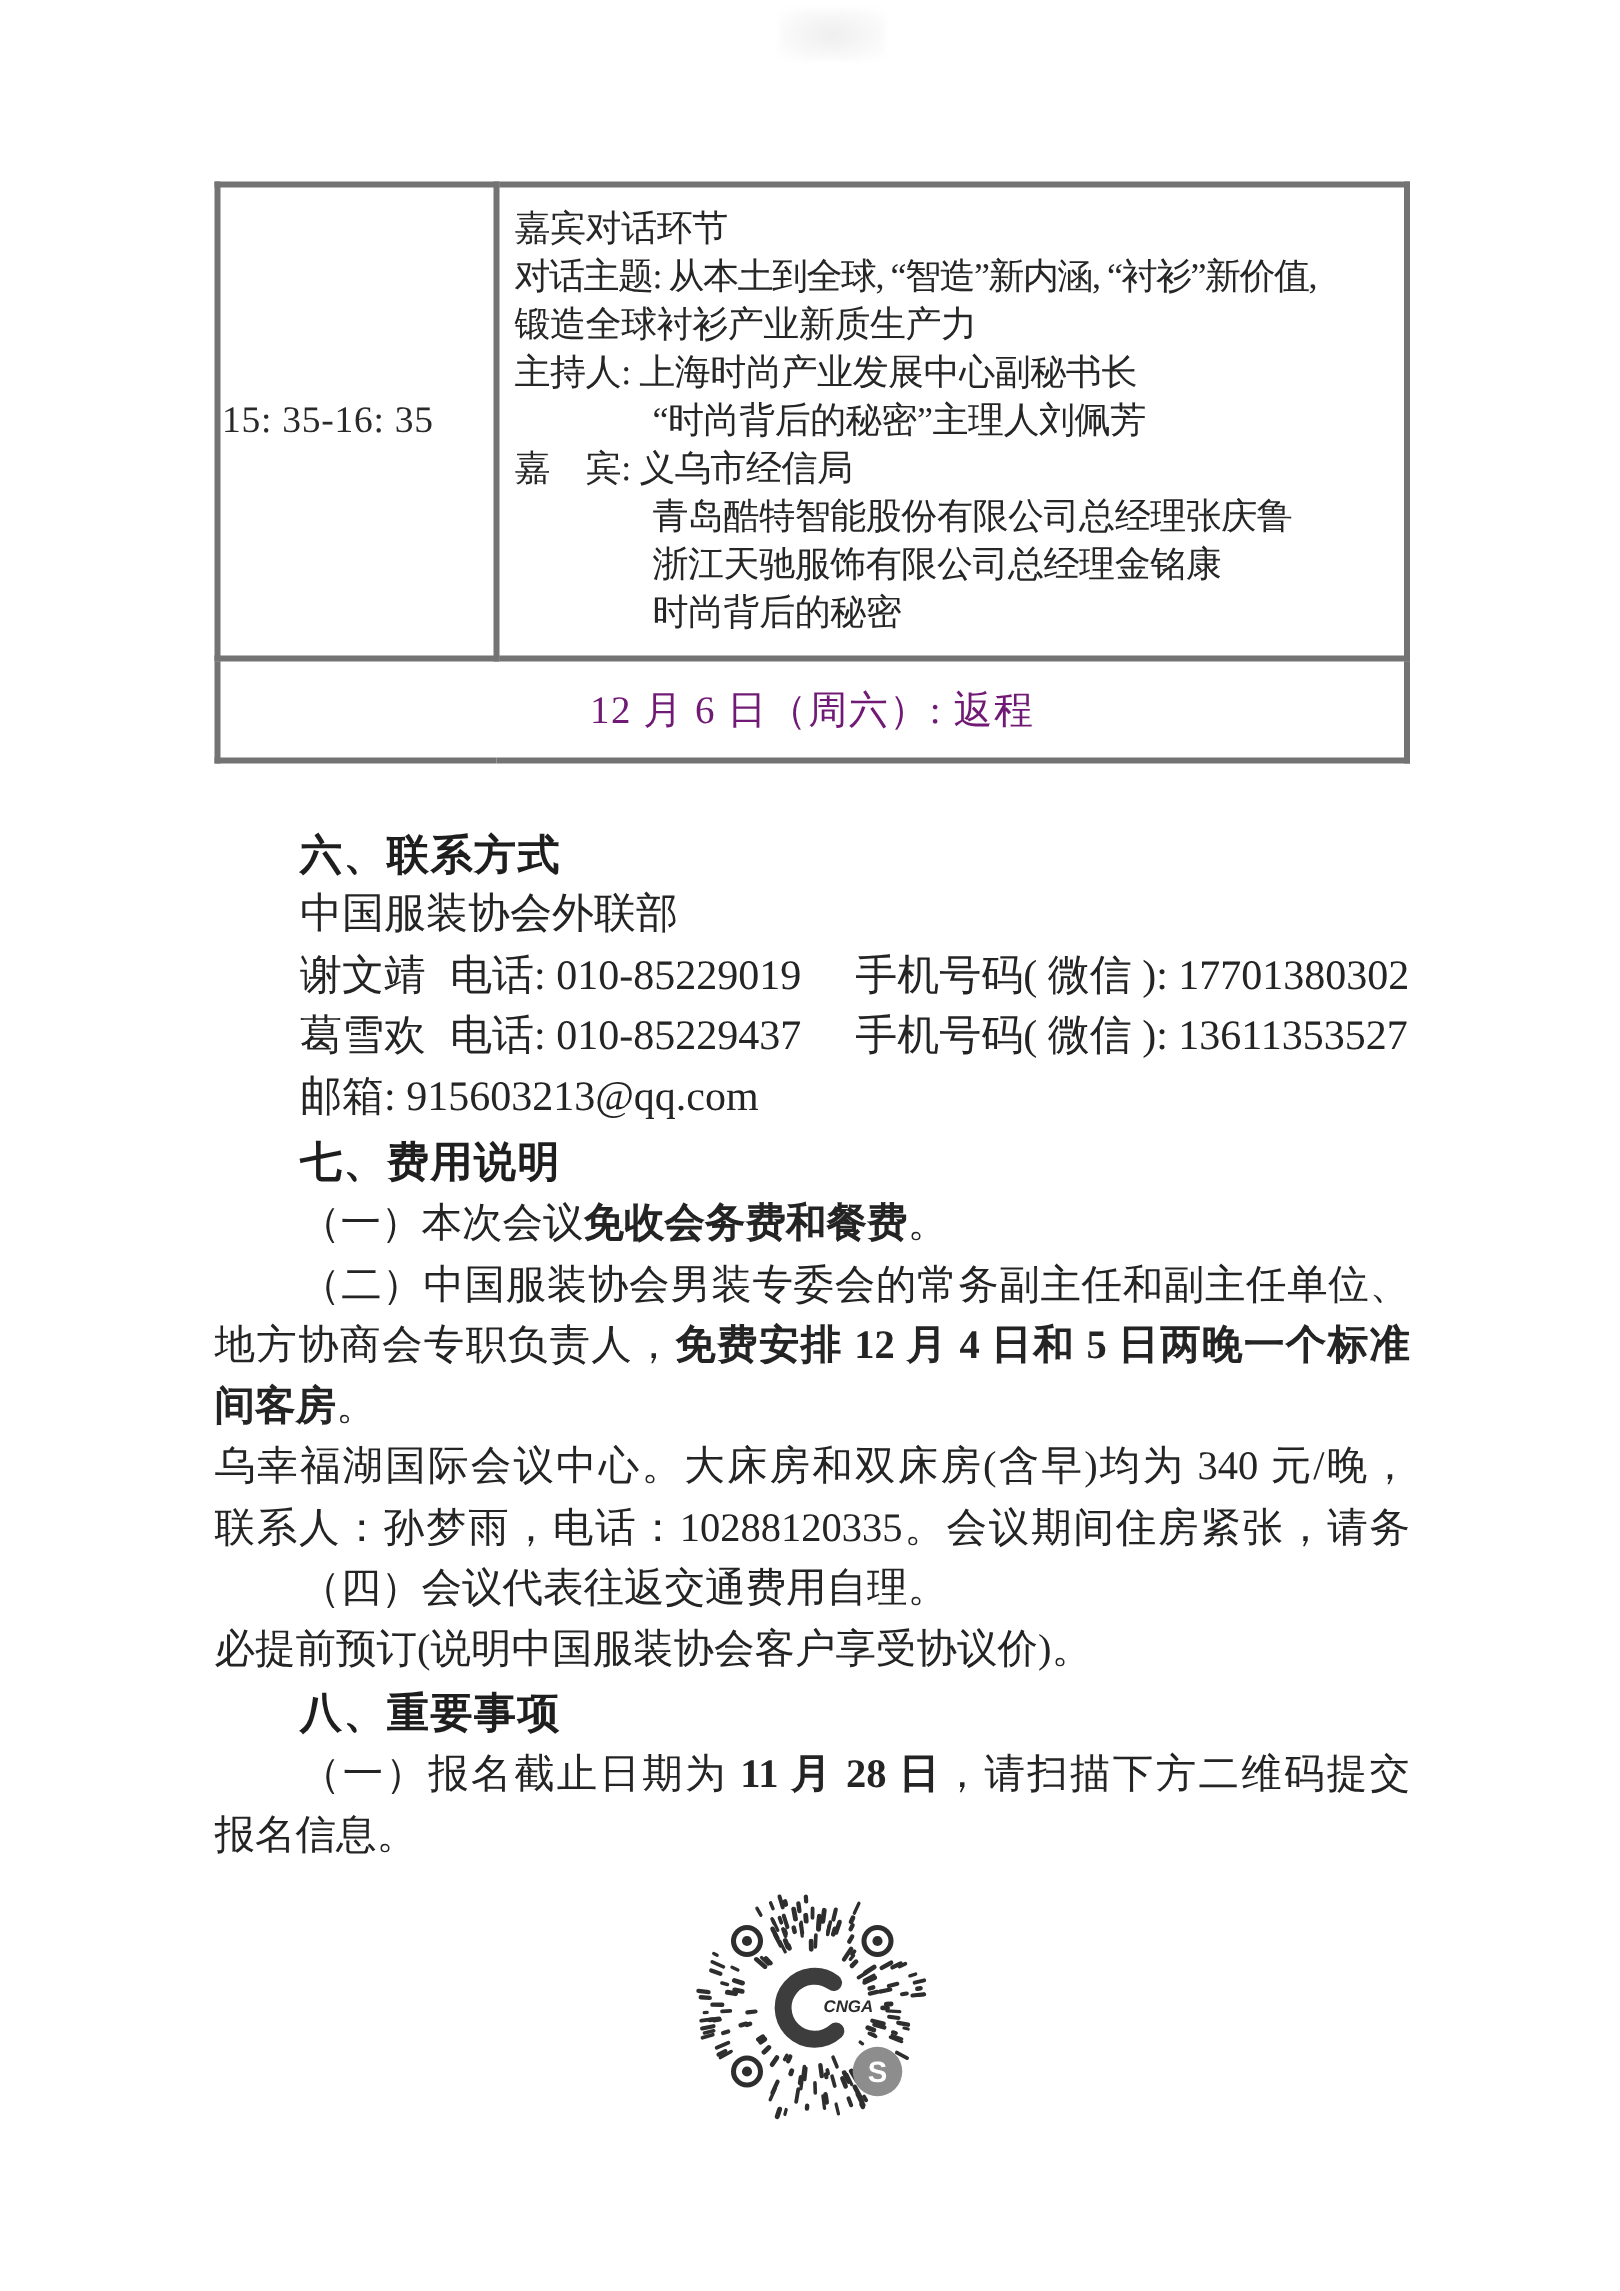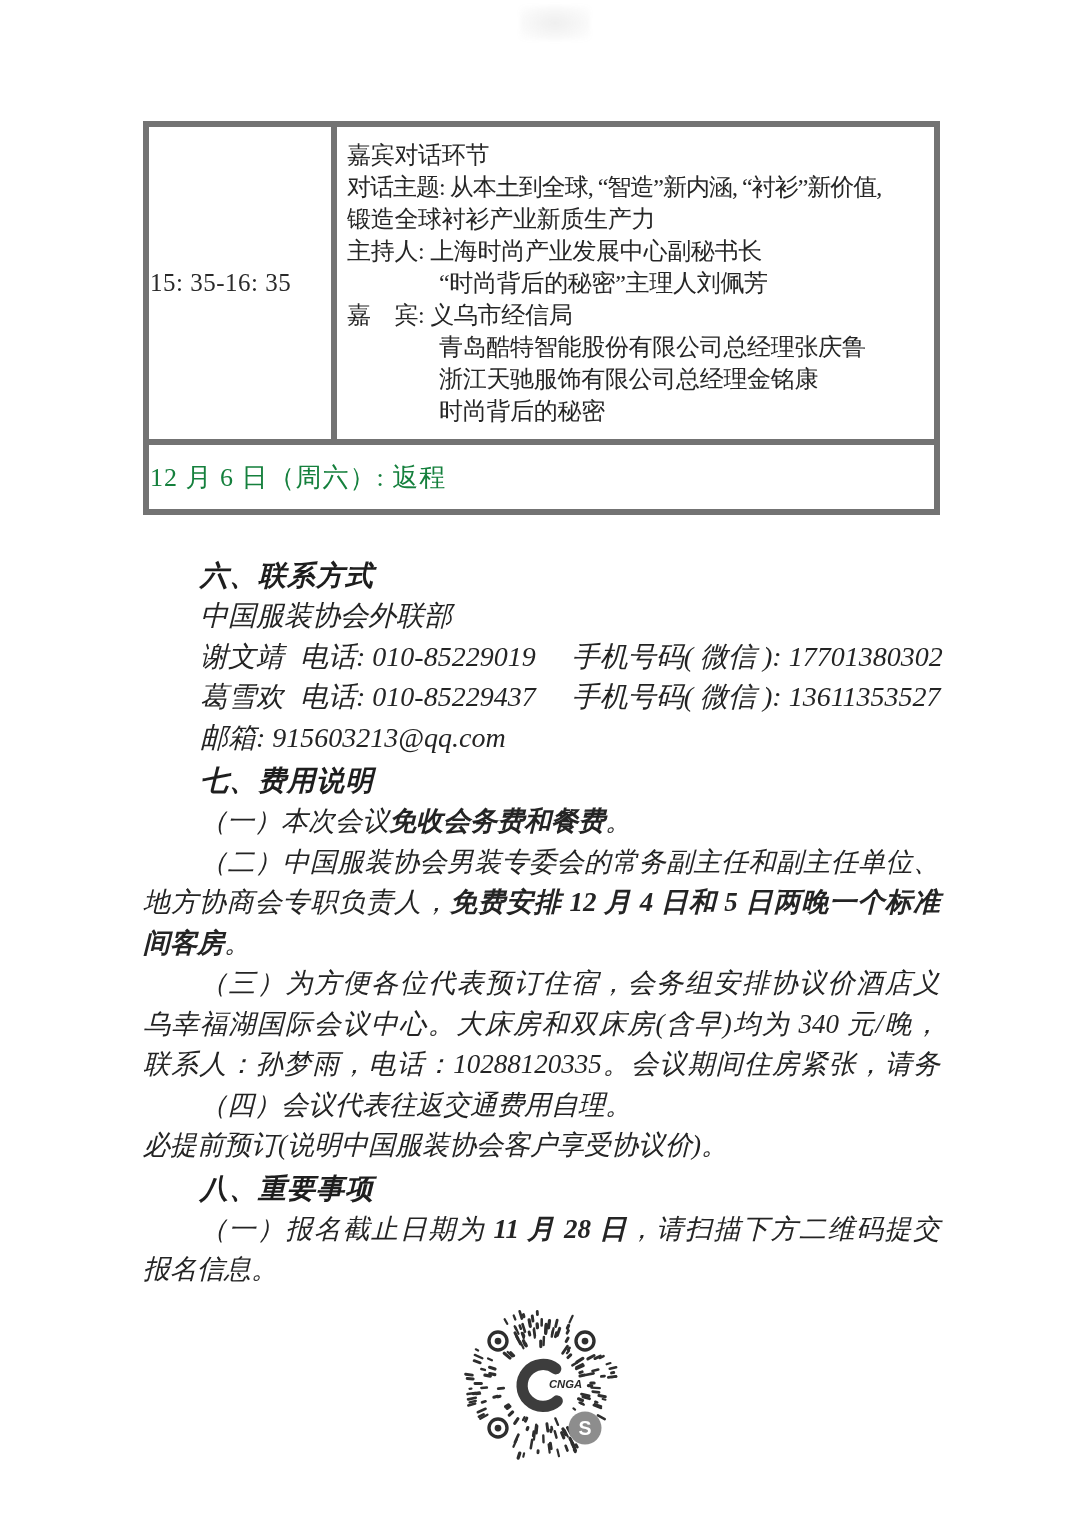--- a/index.html
+++ b/index.html
@@ -11,36 +11,36 @@
   }
   .smudge{
     position:absolute;left:520px;top:6px;width:70px;height:34px;
     background:radial-gradient(ellipse at center, rgba(120,120,120,0.12), rgba(255,255,255,0));
     filter:blur(2px);
   }
   .doc{position:relative;width:797px;margin-left:143px;padding-top:121px;}
 
   
   table.schedule{width:797px;border-collapse:collapse;table-layout:fixed;}
-  table.schedule td{border:6px solid #737373;vertical-align:middle;}
+  table.schedule td{border:4px solid #737373;vertical-align:middle;}
   td.time-cell{
     width:180px;text-align:left;font-size:25px;letter-spacing:0.5px;color:#2a2a2a;
   }
   td.content-cell{
     padding:12px 6px 12px 10px;font-size:24px;line-height:32px;letter-spacing:-0.3px;color:#262626;
   }
   td.content-cell .cline{white-space:nowrap;overflow:hidden;}
   td.content-cell .cline.ind{padding-left:92px;}
   td.content-cell .cline.tight{letter-spacing:-1px;}
   td.return-cell{
-    height:62px;text-align:left;font-size:26px;letter-spacing:1px;color:#15803d;
+    height:62px;text-align:center;font-size:26px;letter-spacing:1px;color:#701a75;
   }
 
   
-  .section{margin-top:40px;font-style:italic;}
+  .section{margin-top:40px;}
   .section.tightgap{margin-top:2px;}
   .line{font-size:27px;line-height:40.5px;white-space:nowrap;}
   .heading{font-size:28px;line-height:41px;font-weight:700;padding-left:57px;
            font-family:"Liberation Sans","DejaVu Sans",sans-serif;letter-spacing:1px;color:#1e1e1e;}
   .first{text-indent:57px;}
   .jl{white-space:normal;text-align:justify;text-align-last:justify;}
   .contact .line{font-size:28px;padding-left:57px;}
   .crow span.gap1{margin-left:16px;}
   .crow span.gap2{margin-left:36px;}
   b{font-weight:700;}
@@ -97,21 +97,20 @@
     <div class="line first">
       <span>（一）本次会议</span><b>免收会务费和餐费</b><span>。</span>
     </div>
     <div class="line first jl">（二）中国服装协会男装专委会的常务副主任和副主任单位、</div>
     <div class="line jl">
       <span>地方协商会专职负责人，</span><b>免费安排 12 月 4 日和 5 日两晚一个标准</b>
     </div>
     <div class="line">
       <b>间客房</b><span>。</span>
     </div>
-    <div class="line first jl">（三）为方便各位代表预订住宿，会务组安排协议价酒店义</div>
     <div class="line jl">乌幸福湖国际会议中心。大床房和双床房(含早)均为 340 元/晚，</div>
     <div class="line jl">联系人：孙梦雨，电话：10288120335。会议期间住房紧张，请务</div>
     <div class="line first">（四）会议代表往返交通费用自理。</div>
     <div class="line">必提前预订(说明中国服装协会客户享受协议价)。</div>
   </div>
 
   <div class="section tightgap">
     <div class="heading">八、重要事项</div>
     <div class="line first jl">
       <span>（一）报名截止日期为 </span><b>11 月 28 日</b><span>，请扫描下方二维码提交</span>

